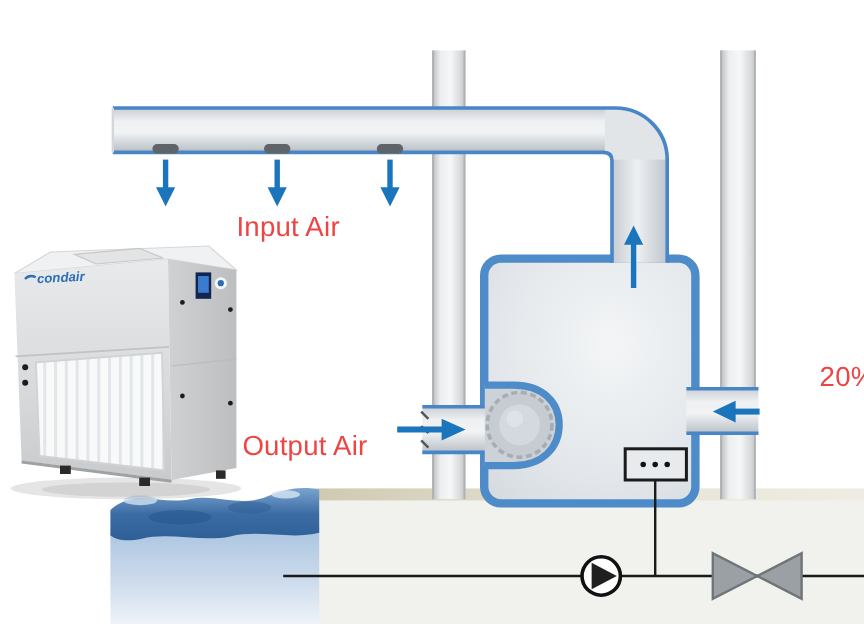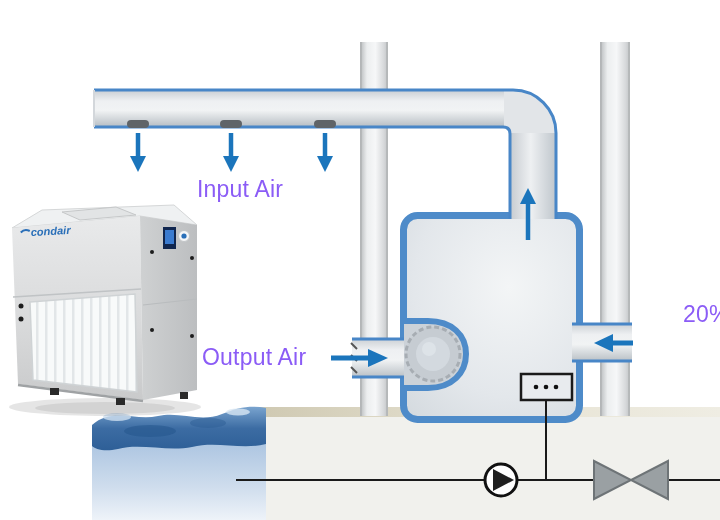--- a/index.html
+++ b/index.html
@@ -1,20 +1,20 @@
 <!DOCTYPE html>
 <html><head>
 <meta charset="utf-8">
 <style>
   html,body{margin:0;padding:0;}
   body{width:720px;height:520px;overflow:hidden;background:#ffffff;
        font-family:"Liberation Sans", sans-serif;}
   #scene{position:relative;width:720px;height:520px;background:#fff;}
   svg{position:absolute;left:0;top:0;}
-  .lbl{position:absolute;color:#8b5cf6;font-size:23px;letter-spacing:0.2px;
+  .lbl{position:absolute;color:#ef4444;font-size:23px;letter-spacing:0.2px;
        font-family:"Liberation Sans", sans-serif;white-space:nowrap;}
   #outside-air-label{line-height:25px;}
 </style>
 </head>
 <body>
 
 <div id="scene">
 
 <svg width="720" height="520" viewBox="0 0 720 520">
   <defs>
@@ -213,18 +213,18 @@
       <polygon points="368,349 368,367 388,358" stroke="none"></polygon>
     </g>
     <g>
       <line x1="633" y1="343" x2="612" y2="343" stroke-width="5"></line>
       <polygon points="613,334 613,352 594,343" stroke="none"></polygon>
     </g>
   </g>
 </svg>
 
   <div class="lbl" style="left:197px;top:176px;">Input Air</div>
-  <div class="lbl" style="left:202px;top:344px;">Output Air</div>
+  <div class="lbl" style="left:202px;top:358px;">Output Air</div>
   <div class="lbl" id="outside-air-label" style="left:638px;top:302px;margin-left:45px;">
     <div>20%</div>
   </div>
 
 </div>
 
 </body></html>

